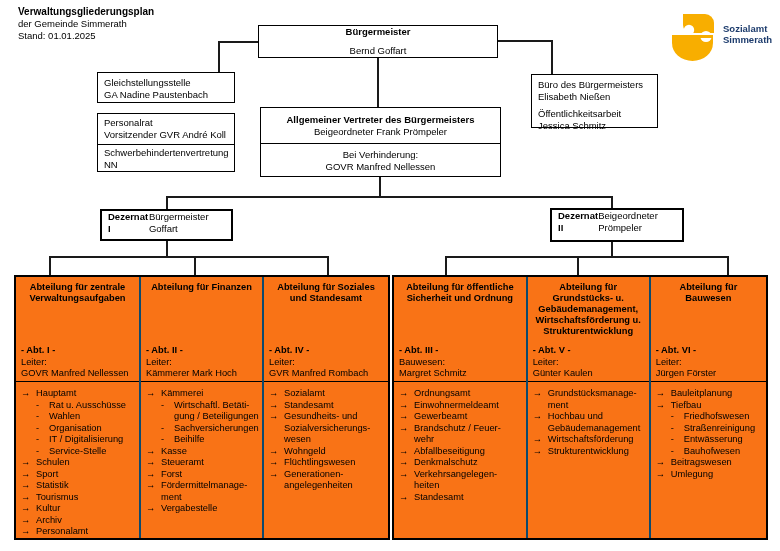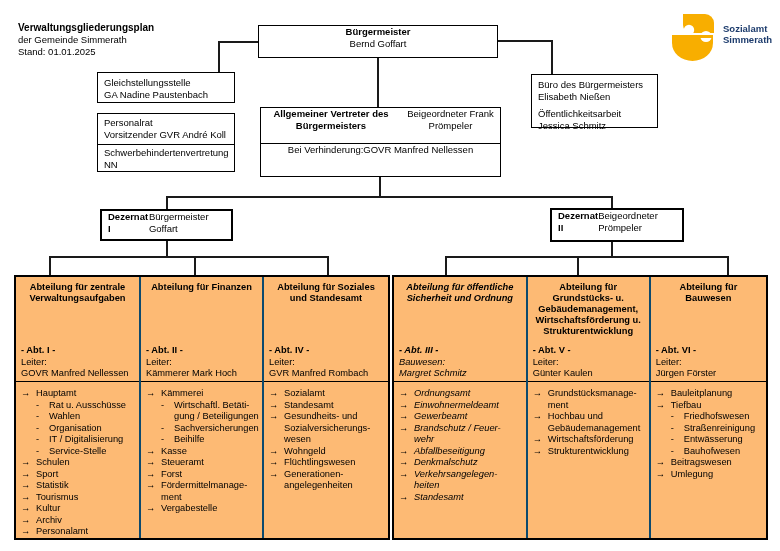--- a/index.html
+++ b/index.html
@@ -5,53 +5,53 @@
   html,body{margin:0;padding:0;background:#fff;}
   .stage{position:relative;width:780px;height:551px;background:#fff;overflow:hidden;
          font-family:"Liberation Sans",sans-serif;color:#000;}
 
   
   .ln{position:absolute;background:#1a1a1a;}
 
   
   .bx{position:absolute;box-sizing:border-box;border:1px solid #000;background:#fff;
       font-size:9.5px;line-height:12px;}
-  .bx.center{display:flex;flex-direction:column;justify-content:flex-start;text-align:center;}
+  .bx.center{display:flex;flex-direction:column;justify-content:space-between;text-align:center;}
   .bx.left{padding:4px 4px 2px 6px;text-align:left;}
   .b{font-weight:bold;}
 
   
-  .titleblock{position:absolute;left:18px;top:22px;font-size:9.5px;line-height:12px;}
+  .titleblock{position:absolute;left:18px;top:6px;font-size:9.5px;line-height:12px;}
   .titleblock .t1{font-weight:bold;font-size:10px;}
 
   
   .logo{position:absolute;left:670px;top:13px;display:flex;align-items:flex-start;}
   .logo-text{margin-left:7px;margin-top:10px;font-weight:bold;font-size:9.5px;line-height:11px;color:#1d3c6d;}
 
   
   .cell2{border-top:1px solid #000;}
 
   
-  .vcell{height:35px;box-sizing:border-box;display:flex;flex-direction:row;justify-content:center;text-align:center;}
+  .vcell{height:35px;box-sizing:border-box;display:flex;flex-direction:column;justify-content:center;text-align:center;}
   .vcell+.vcell{border-top:1px solid #000;}
 
   
   .dez{border-width:2px;padding-left:6px;display:flex;justify-content:center;text-align:left;}
 
   
   .group{position:absolute;top:275px;box-sizing:border-box;height:265px;border:2px solid #000;
-         display:flex;background:#fdba74;}
+         display:flex;background:#f97316;}
   .dept-col{box-sizing:border-box;height:100%;font-size:9.3px;line-height:11.5px;}
   .dept-col + .dept-col{border-left:2px solid #0c4a6e;}
   #group1{left:14px;width:376px;}
   #group2{left:392px;width:376px;}
   #group1 .dept-col:nth-child(1){width:123px;}
   #group1 .dept-col:nth-child(2){width:123px;}
   #group1 .dept-col:nth-child(3){width:126px;}
-  #group2 .dept-col:nth-child(1){width:136px;font-style:italic;}
+  #group2 .dept-col:nth-child(1){width:136px;}
   #group2 .dept-col:nth-child(2){width:127px;}
   #group2 .dept-col:nth-child(3){width:121px;}
 
   .dept-header{height:68px;box-sizing:border-box;padding-top:5px;text-align:center;
                font-weight:bold;font-size:9.3px;line-height:11px;}
   .dept-leader{height:36px;box-sizing:border-box;padding:0 3px 0 5px;}
   .dept-leader .abt{font-weight:bold;}
   .dept-divider{border-top:1.5px solid #000;}
   .dept-list{padding:6px 3px 0 5px;}
   .item{position:relative;padding-left:15px;}

